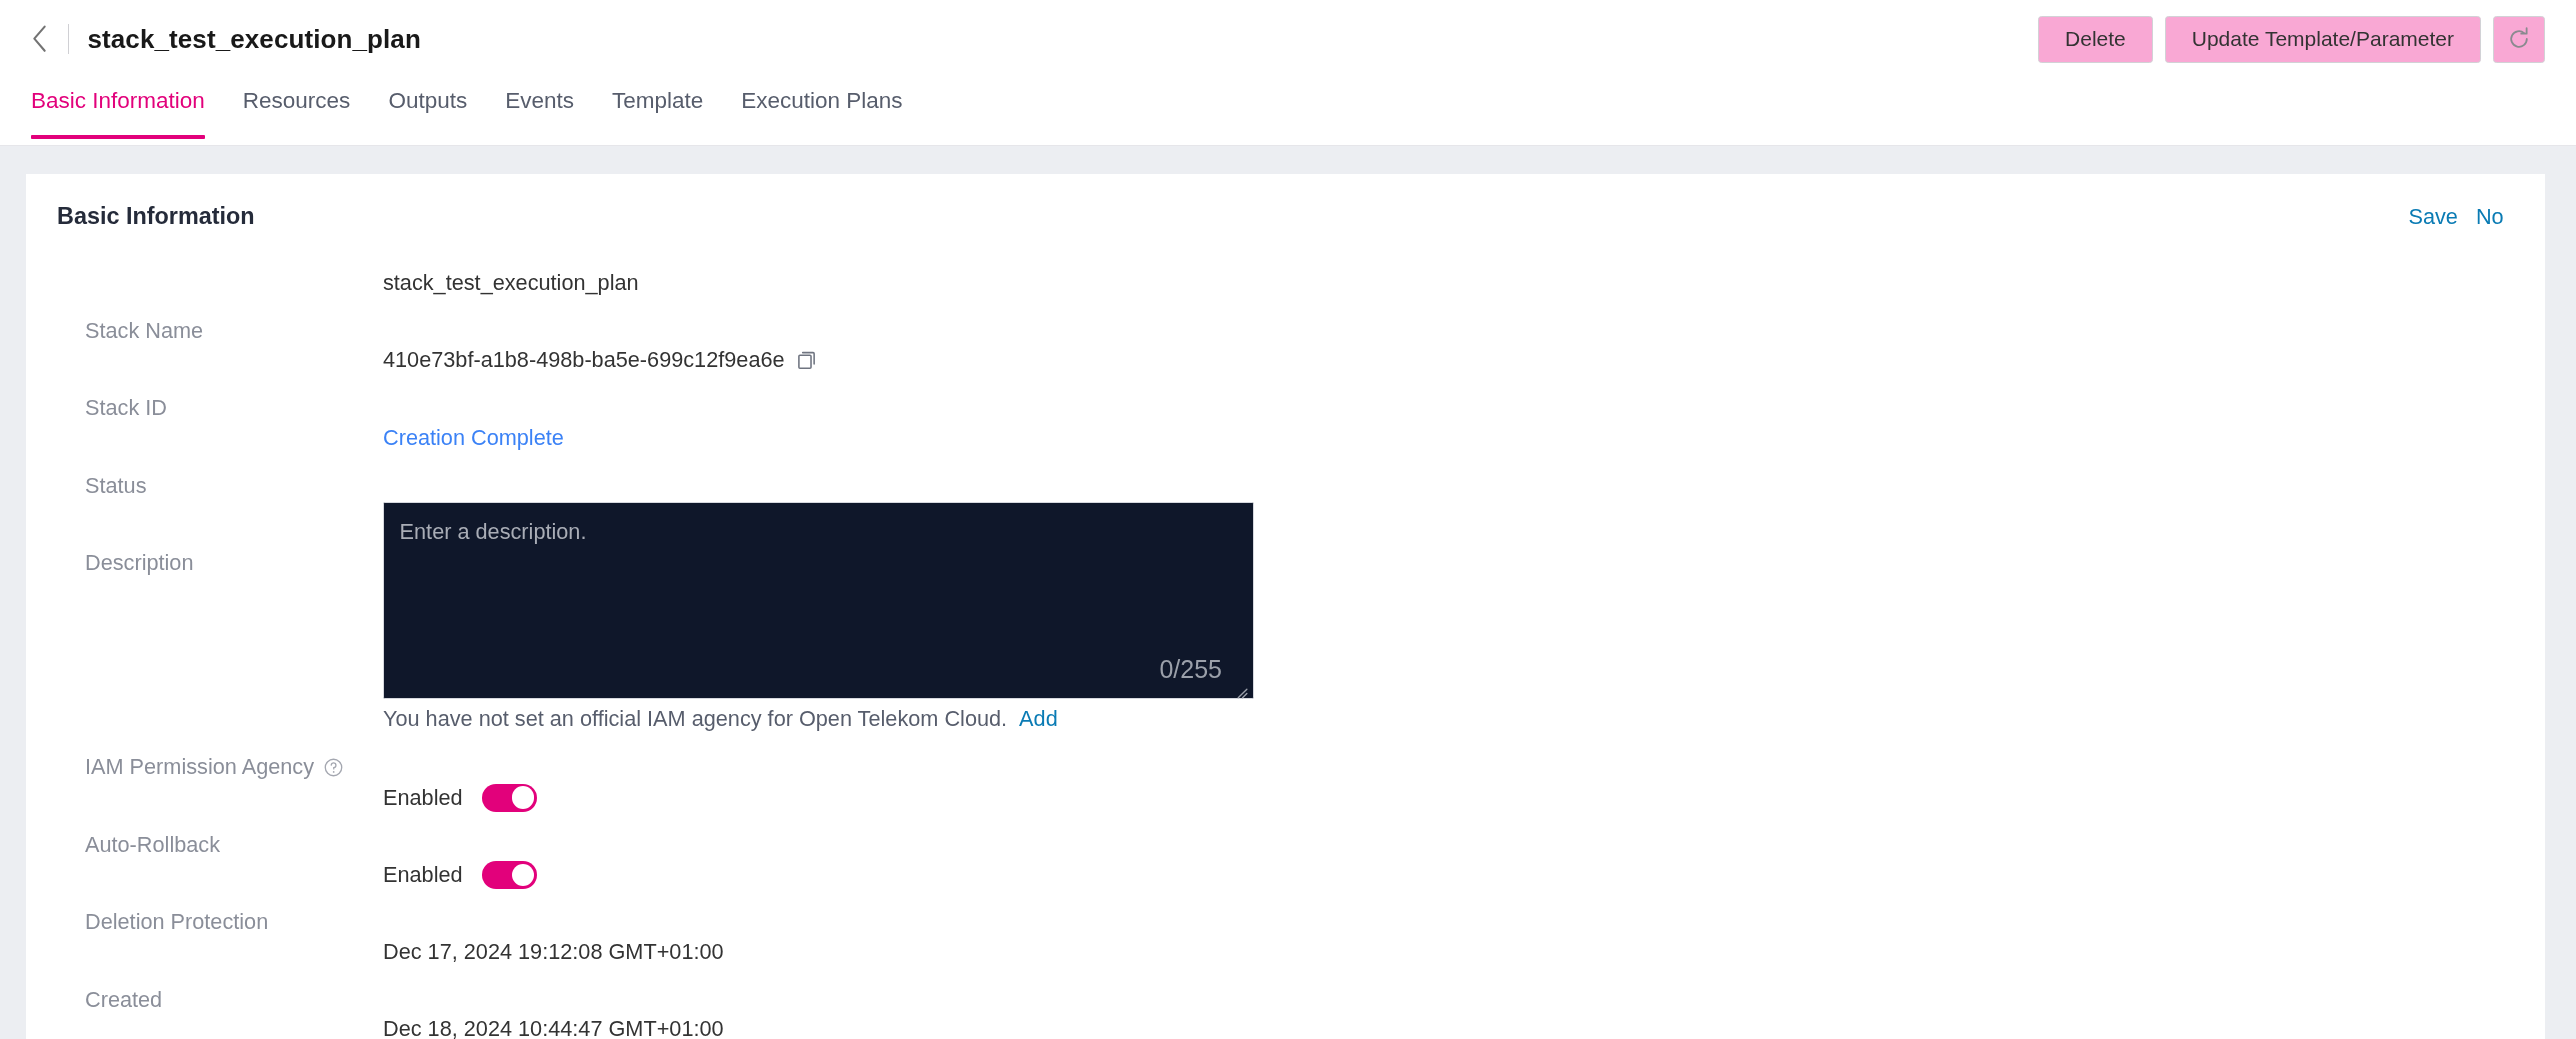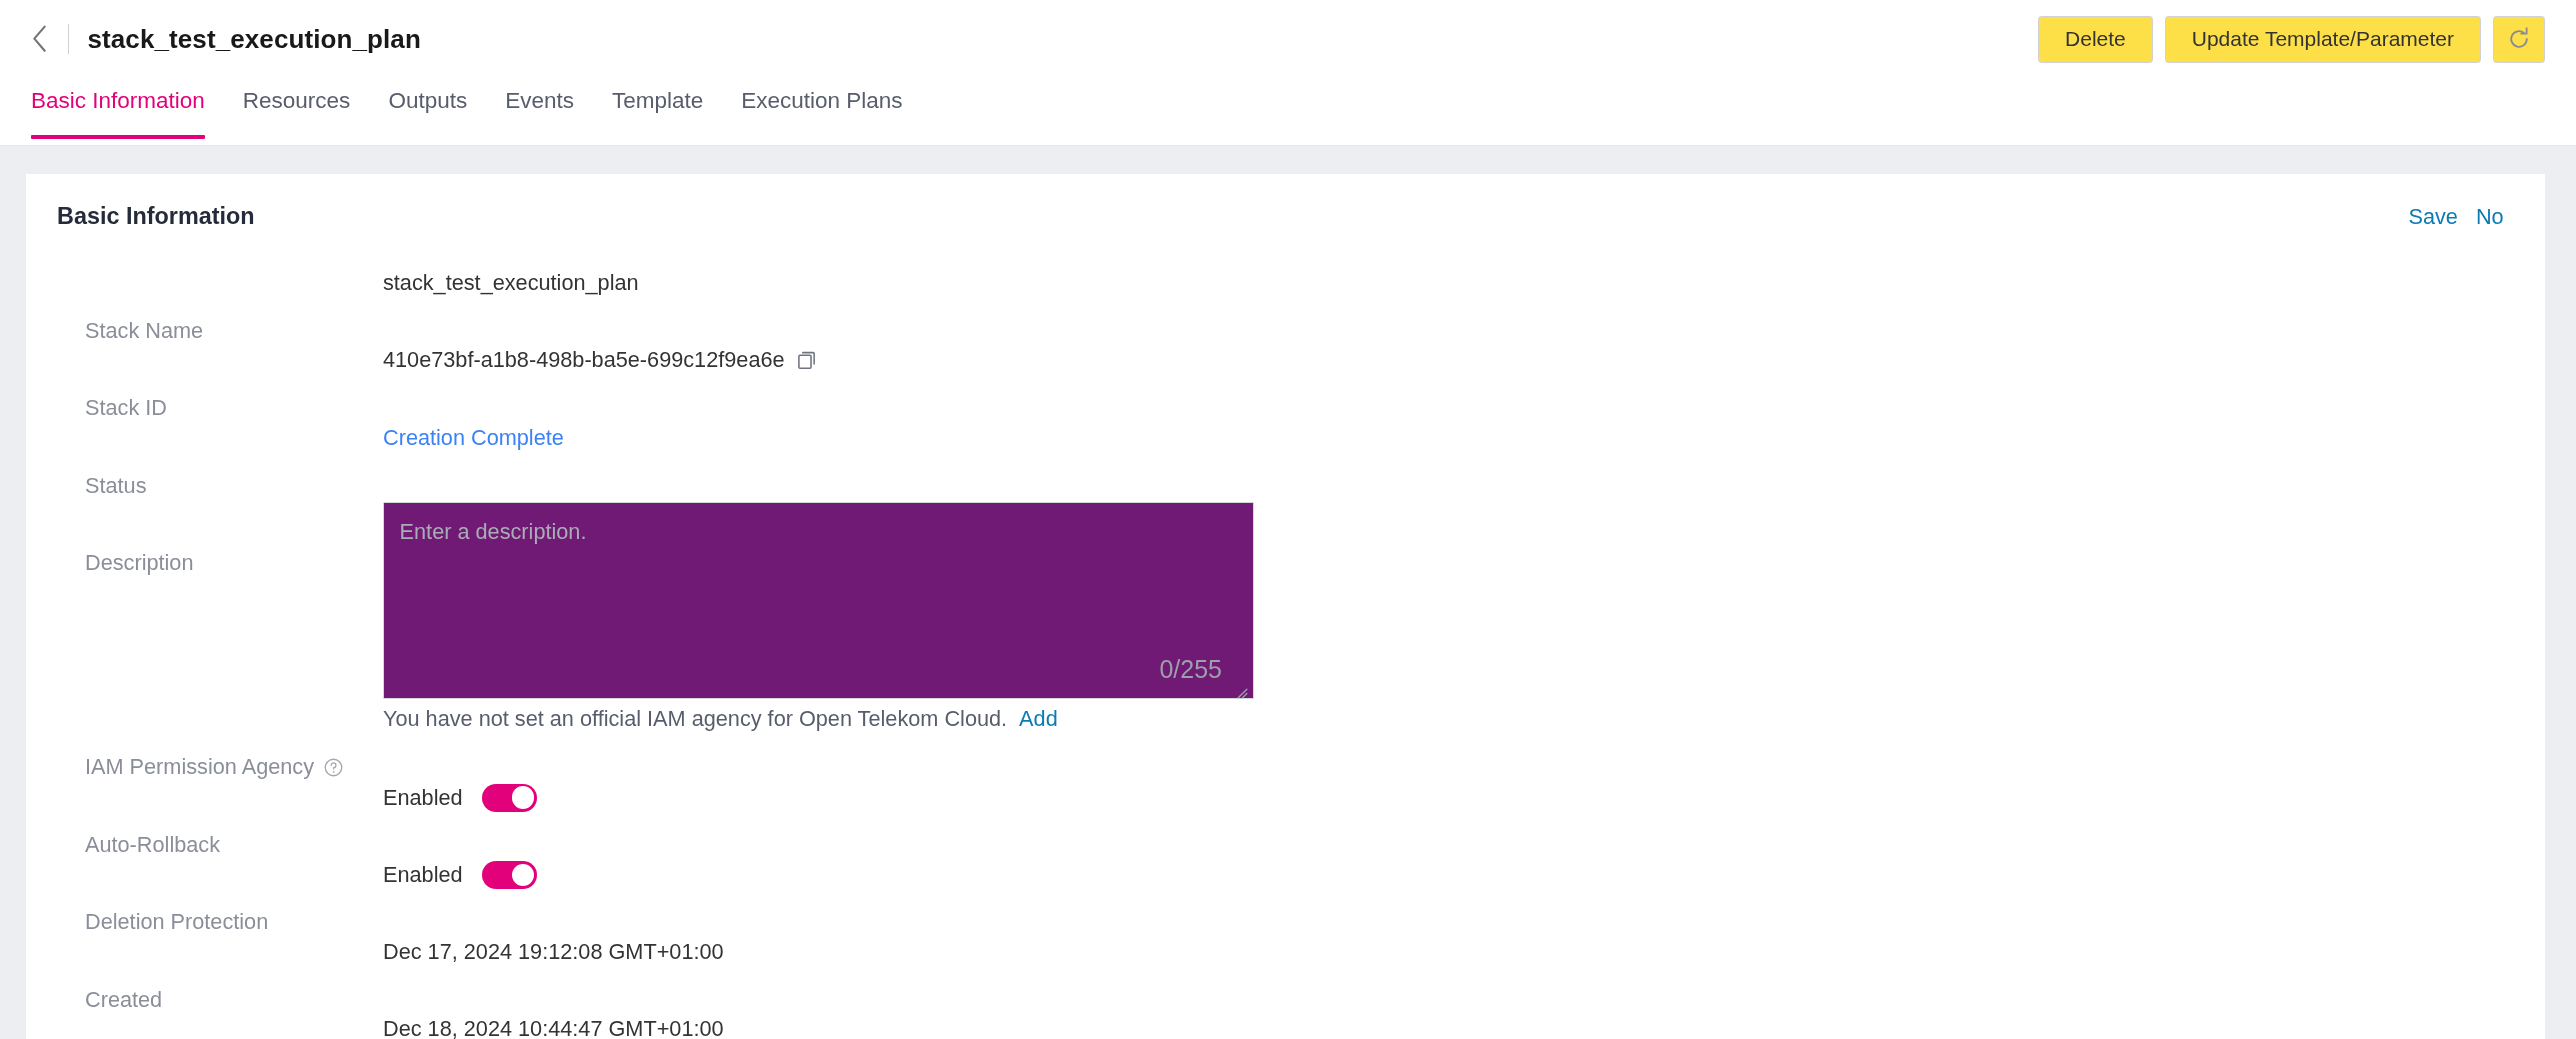--- a/index.html
+++ b/index.html
@@ -44,21 +44,21 @@
   .topbar-actions {
     margin-left: auto;
     display: flex;
     align-items: center;
     gap: 12px;
   }
   .btn {
     height: 47px;
     min-width: 52px;
     padding: 0 26px;
-    background: #fde047;
+    background: #f9a8d4;
     border: 0.9px solid #d2d2d6;
     border-radius: 3.5px;
     font-size: 21px;
     color: #333333;
     font-family: "Liberation Sans", sans-serif;
     cursor: pointer;
     display: flex;
     align-items: center;
     justify-content: center;
     white-space: nowrap;
@@ -191,21 +191,21 @@
   }
 
   
   .row-desc { min-height: 204px; }
   .textarea-box {
     position: relative;
     width: 871px;
     height: 197px;
     border: 0.9px solid #d6d8de;
     border-radius: 1.7px;
-    background: #701a75;
+    background: #0f172a;
     cursor: text;
   }
   .ta-placeholder {
     position: absolute;
     left: 15.6px; top: 15.6px;
     font-size: 21.7px;
     color: #a9adb6;
     pointer-events: none;
   }
   .ta-counter {

